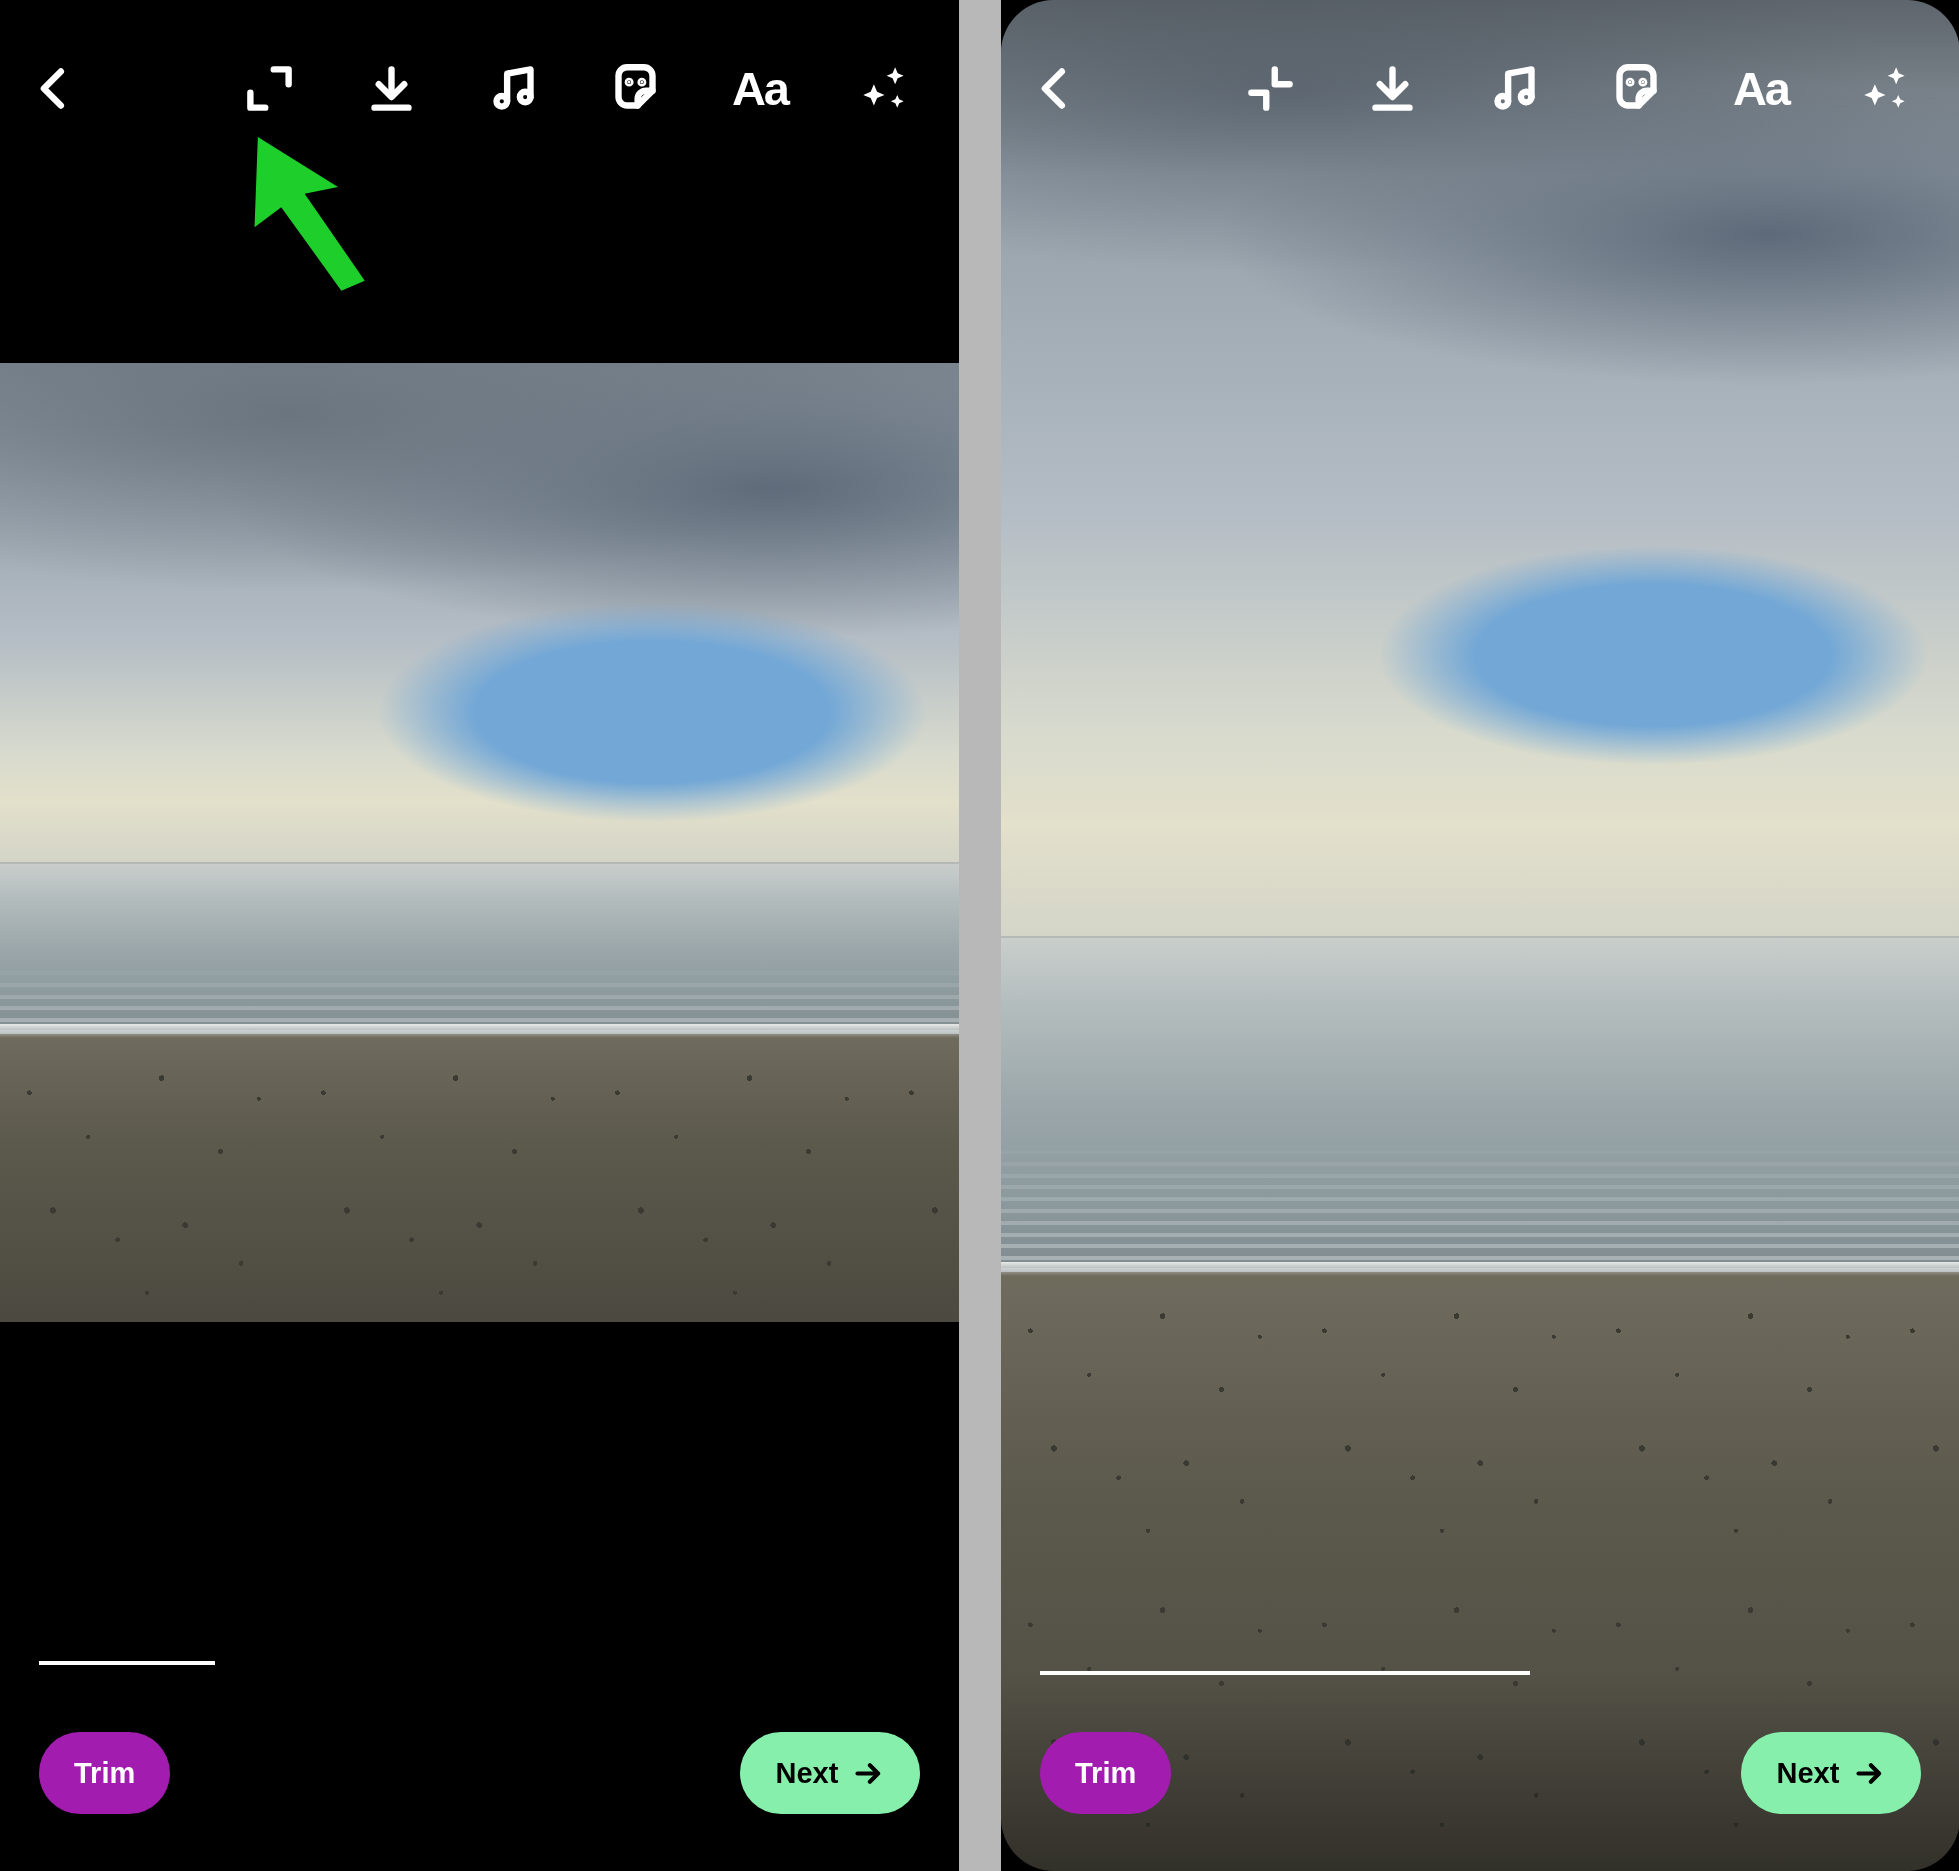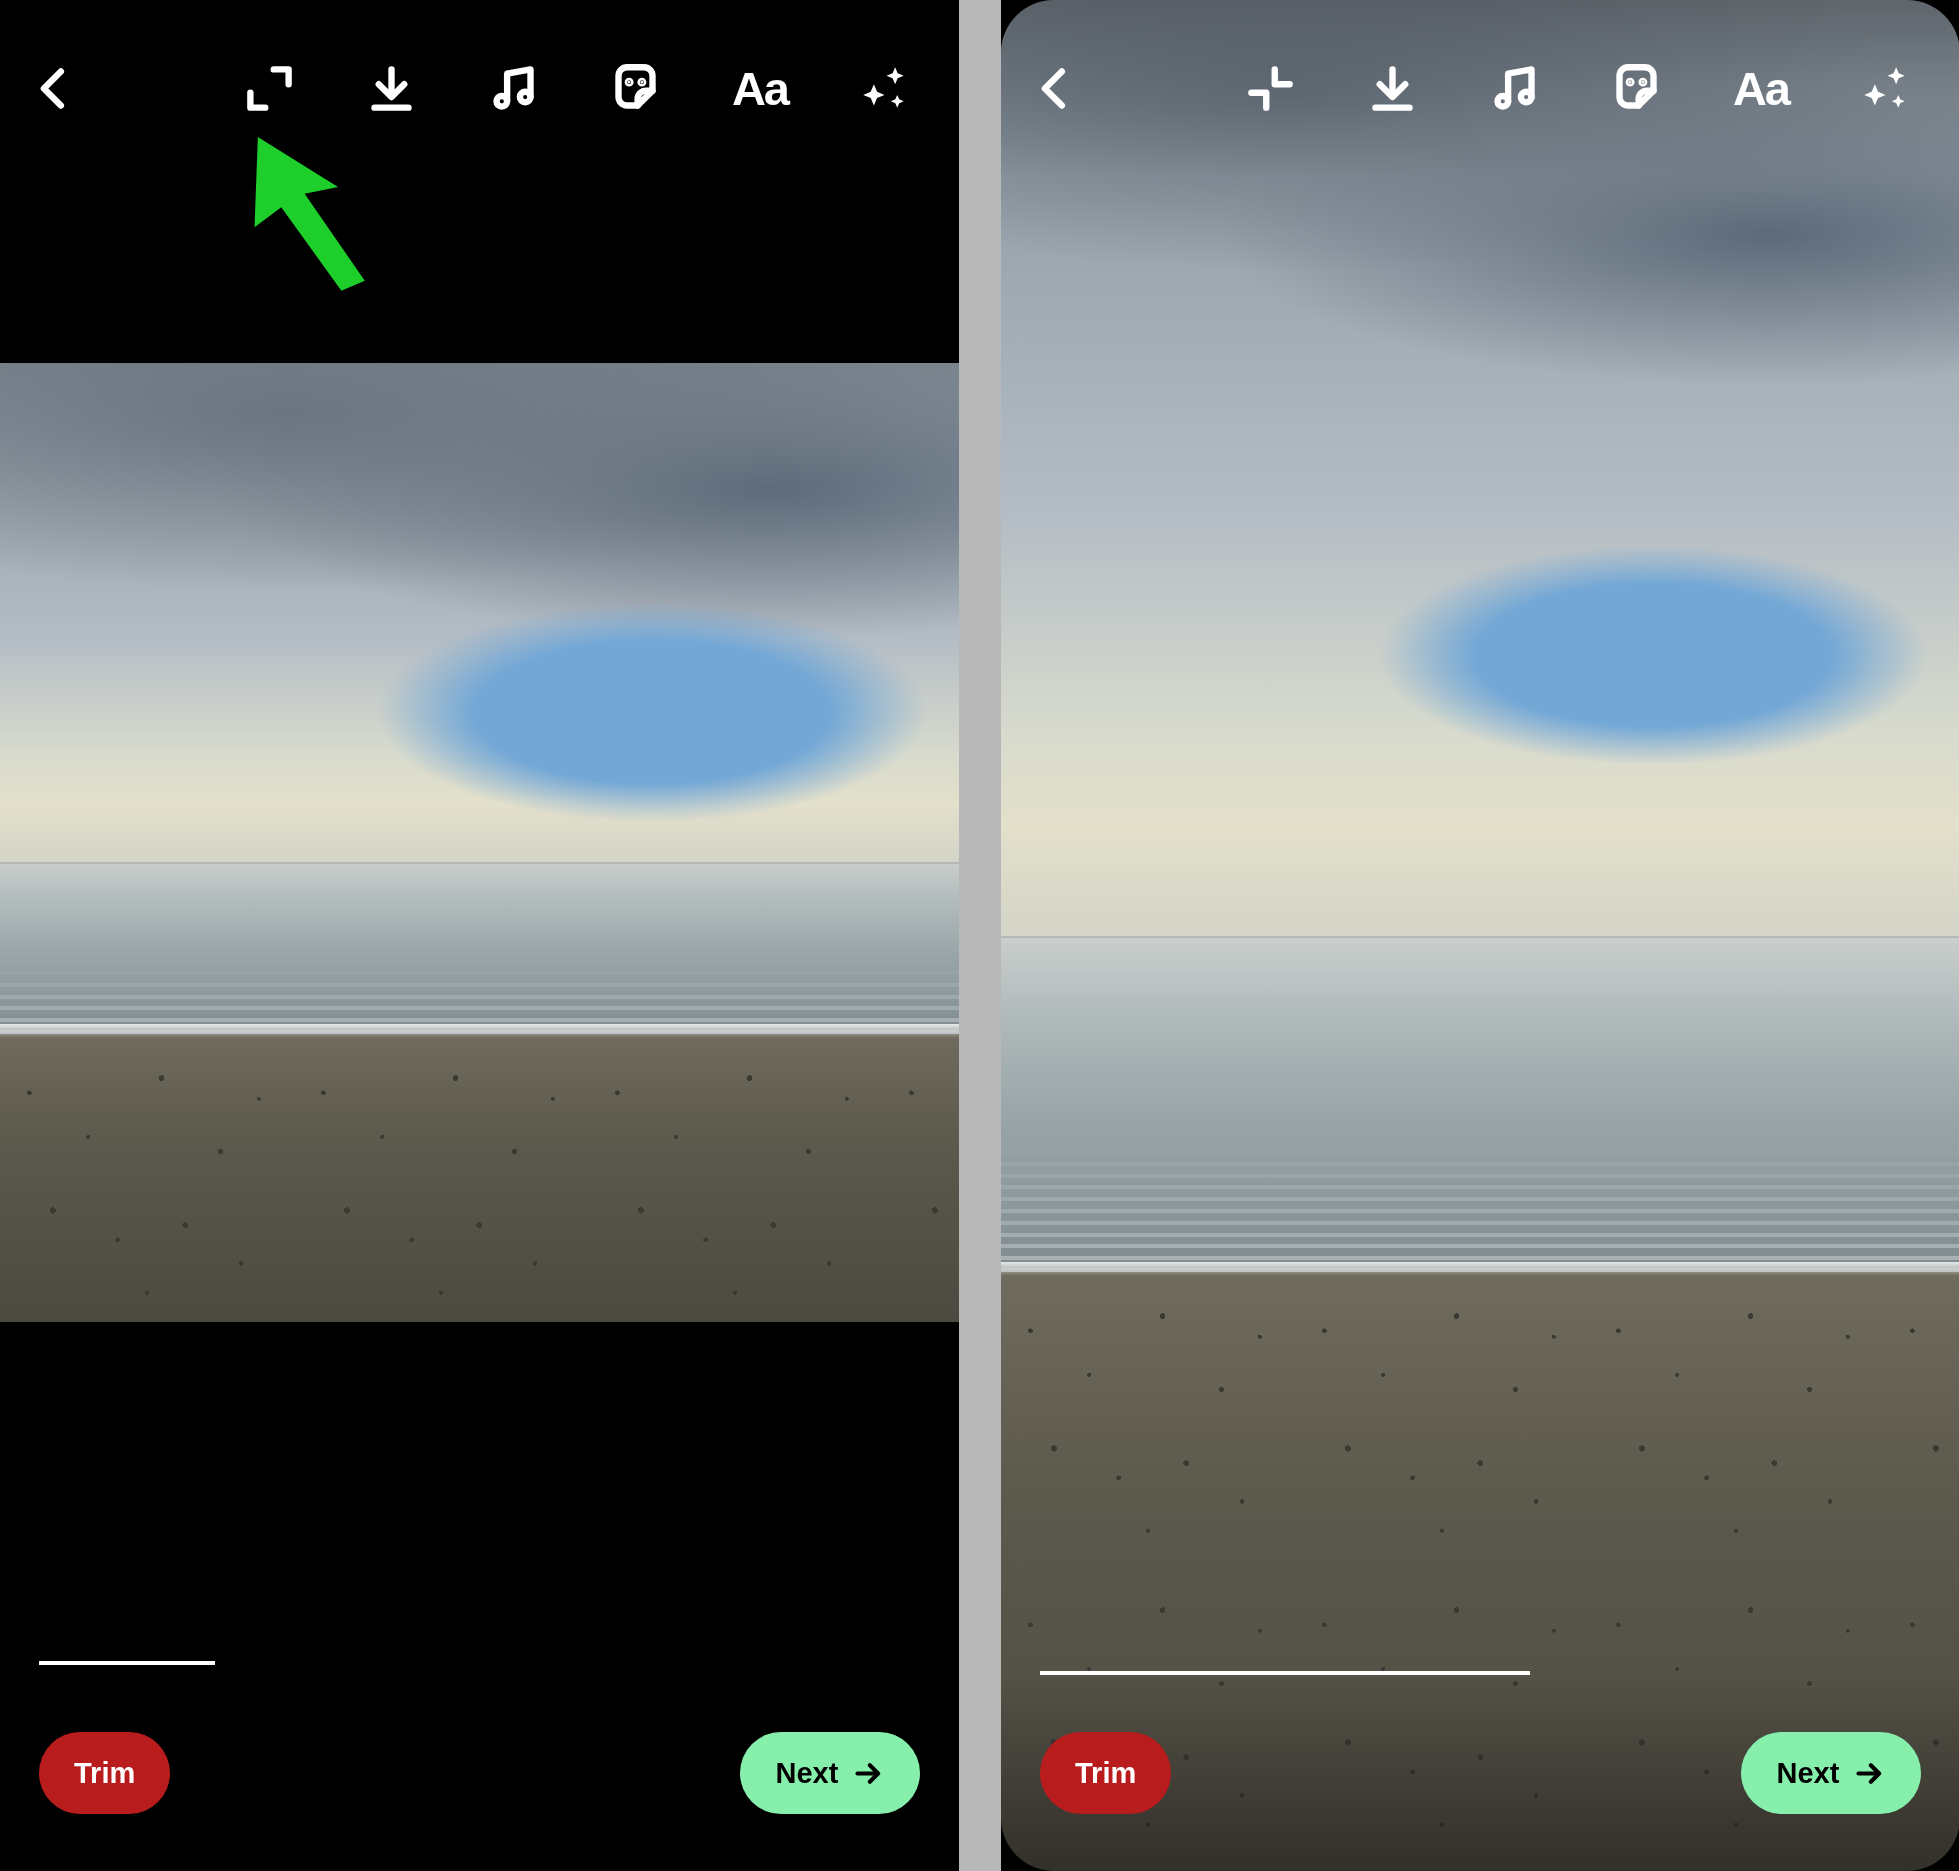--- a/index.html
+++ b/index.html
@@ -49,21 +49,21 @@
      radial-gradient(circle 5.9px at 82% 78%, #3a3a33 40%, transparent 41%),
      radial-gradient(circle 4.9px at 50% 88%, #3a3a33 40%, transparent 41%),
      linear-gradient(#6f6b5d 0%, #5b584c 40%, #4c4a40 100%);background-size:294px 294px,294px 294px,294px 294px,294px 294px,294px 294px,294px 294px,294px 294px,294px 294px,294px 294px,294px 294px,100% 100%;}
   .sand::before{content:"";position:absolute;left:0;right:0;height:13.7px;margin-top:-9.8px;background:linear-gradient(#e6e9e6,rgba(230,233,230,0));}
 
   .right .sky{flex:0 0 50%;}
   .right .sea{flex:0 0 18%;}
 
   .bottombar{position:absolute;left:0;right:0;bottom:0;height:196px;display:flex;align-items:center;justify-content:space-between;padding:0 39px;z-index:5;}
   .pill{border-radius:979px;display:flex;align-items:center;justify-content:center;gap:13.7px;height:82px;padding:0 35px;font-weight:700;font-size:29px;}
-  .pill.dark{background:#b91c1c;color:#fff;}
+  .pill.dark{background:#a21caf;color:#fff;}
   .pill.light{background:#86efac;color:#000;}
   .pill svg{width:33px;height:33px;}
 
   .progress{position:absolute;left:39px;bottom:206px;width:176px;height:3.9px;background:#fff;z-index:4;}
   .right .progress{left:39px;width:490px;bottom:196px;}
 
   .arrow-pointer{position:absolute;left:235px;top:127px;width:186px;height:167px;z-index:6;pointer-events:none;}
   .arrow-pointer svg{width:100%;height:100%;}
 
   .right .topbar{background:linear-gradient(rgba(0,0,0,.25),rgba(0,0,0,0));}

